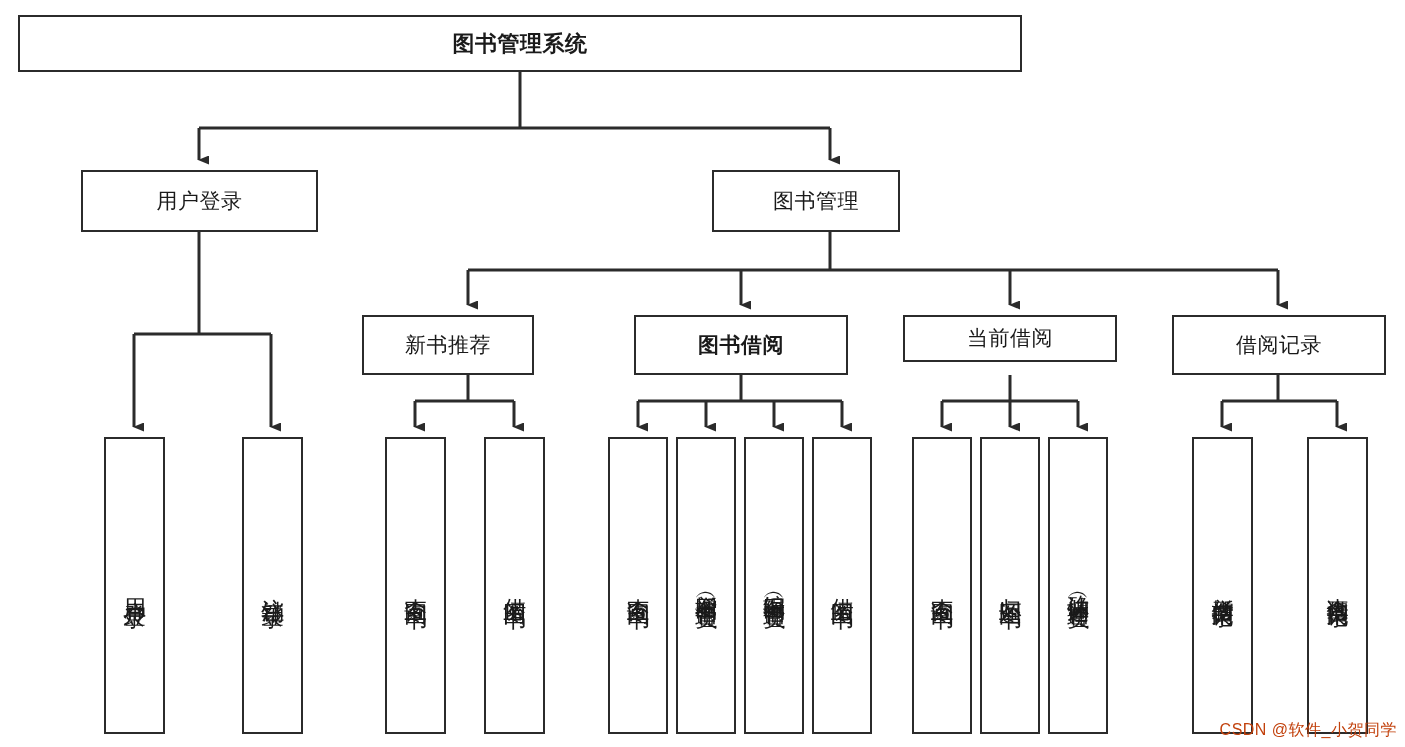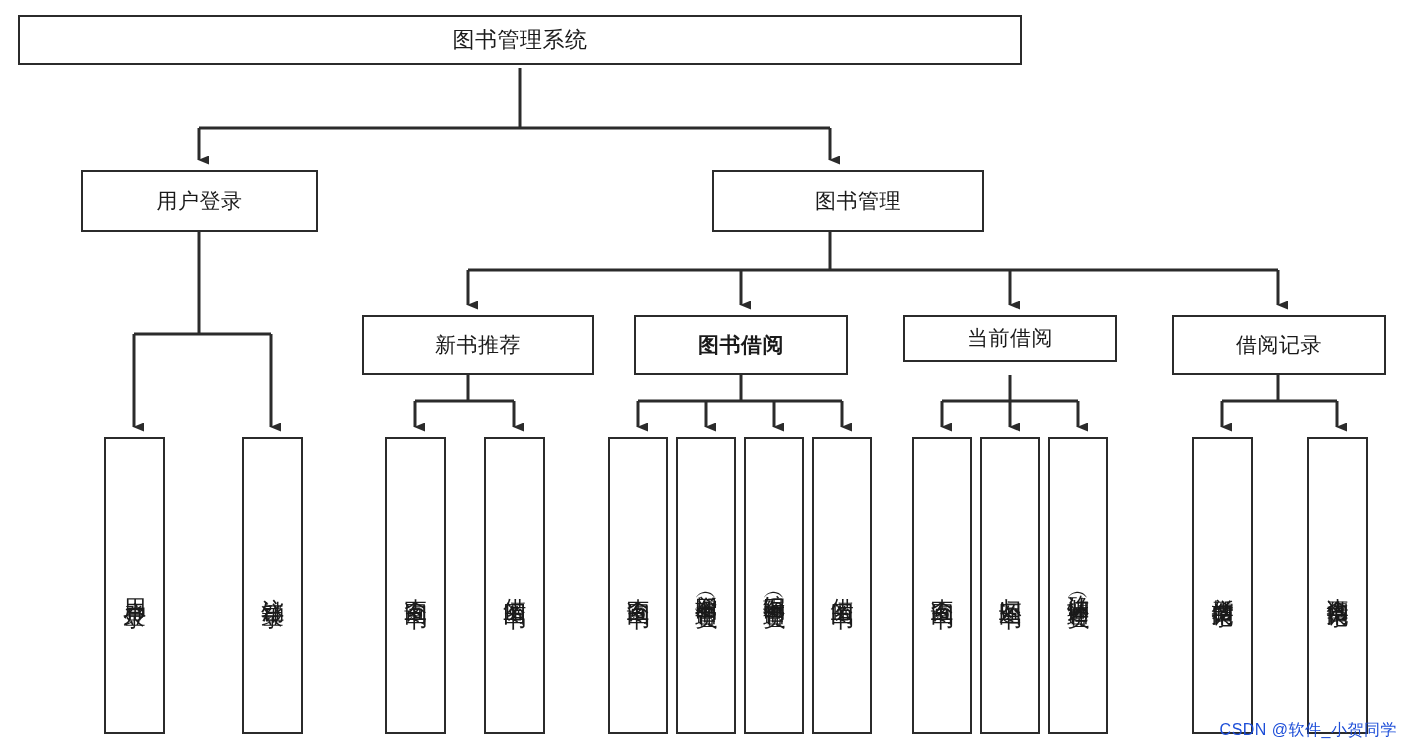--- a/index.html
+++ b/index.html
@@ -66,21 +66,21 @@
   }
   .node.vert.tall .label {
     font-size: 22px;
     letter-spacing: 2px;
   }
   #watermark {
     position: absolute;
     right: 8px;
     bottom: 6px;
     font-size: 16px;
-    color: #1d4ed8;
+    color: #c2410c;
     letter-spacing: 0.5px;
     user-select: none;
     white-space: nowrap;
   }
 </style>
 </head>
 <body>
 
 <div id="diagram-root">
 
@@ -127,33 +127,33 @@
       <path d="M1010,401 L1010,427" marker-end="url(#arrowhead)"></path>
       <path d="M1078,401 L1078,427" marker-end="url(#arrowhead)"></path>
 
       <path d="M1278,375 L1278,401"></path>
       <path d="M1222,401 L1337,401"></path>
       <path d="M1222,401 L1222,427" marker-end="url(#arrowhead)"></path>
       <path d="M1337,401 L1337,427" marker-end="url(#arrowhead)"></path>
     </g>
   </svg>
 
-  <div class="node horiz root" style="left:18px; top:15px; width:1004px; height:50px;">
+  <div class="node horiz root" style="left:18px; top:15px; width:1004px; height:57px;font-weight:bold;">
     <span class="label">图书管理系统</span>
   </div>
 
   <div class="node horiz" style="left:81px; top:170px; width:237px; height:62px;">
     <span class="label">用户登录</span>
   </div>
 
-  <div class="node horiz" style="left:712px; top:170px; width:272px; height:62px;padding-left:20px;">
+  <div class="node horiz" style="left:712px; top:170px; width:188px; height:62px;padding-left:20px;">
     <span class="label">图书管理</span>
   </div>
 
-  <div class="node horiz" style="left:362px; top:315px; width:232px; height:60px;justify-content:center;">
+  <div class="node horiz" style="left:362px; top:315px; width:172px; height:60px;justify-content:center;">
     <span class="label">新书推荐</span>
   </div>
 
   <div class="node horiz" style="left:634px; top:315px; width:214px; height:60px;font-weight:bold;">
     <span class="label">图书借阅</span>
   </div>
 
   <div class="node horiz" style="left:903px; top:315px; width:214px; height:47px;">
     <span class="label">当前借阅</span>
   </div>

